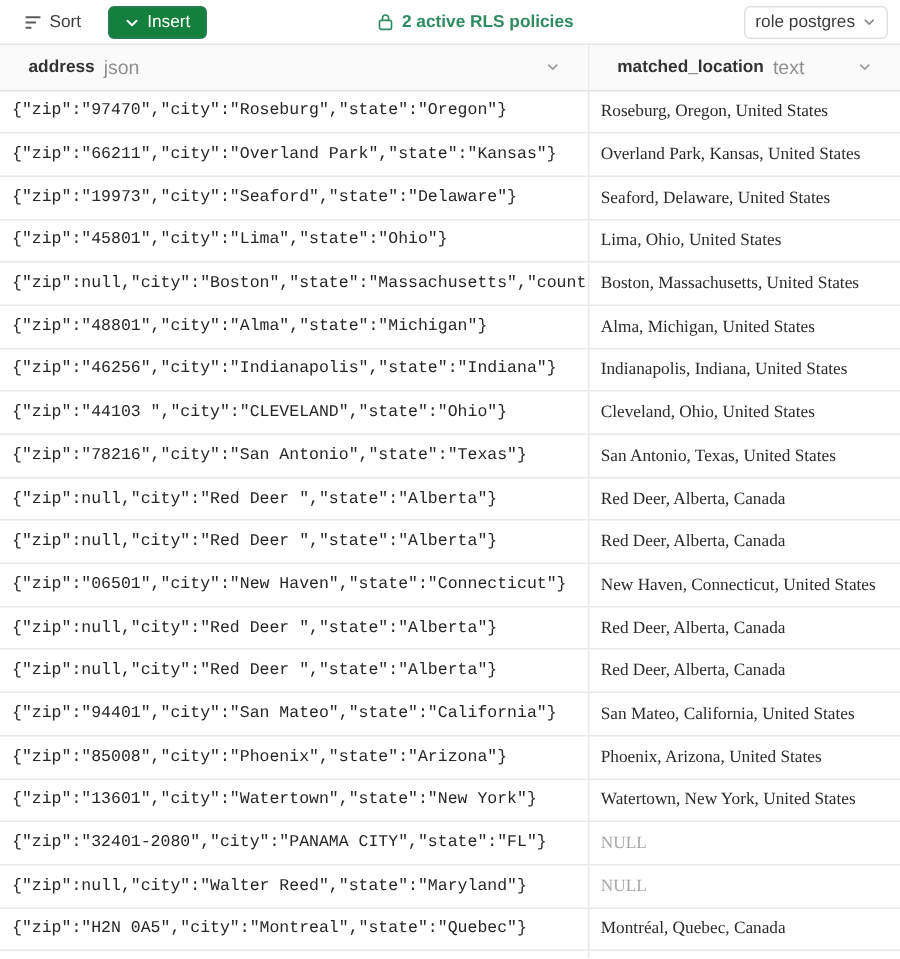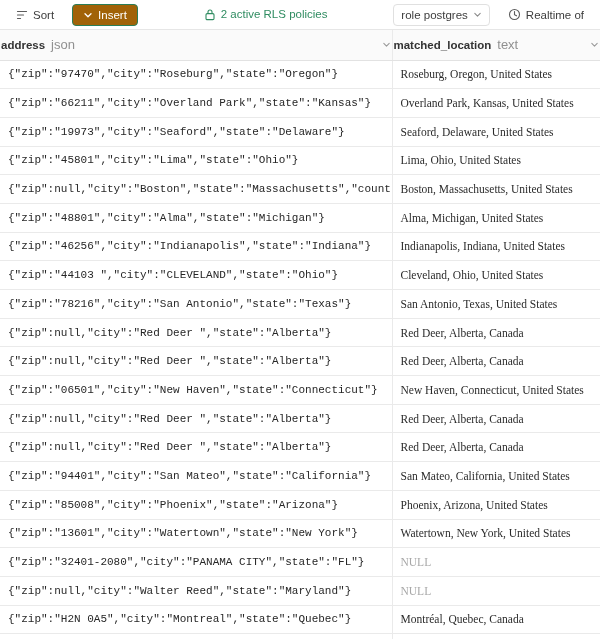--- a/index.html
+++ b/index.html
@@ -44,39 +44,40 @@
     background: transparent;
     border: 1px solid transparent;
     cursor: pointer;
     white-space: nowrap;
   }
   .tb-btn.bordered {
     border: 1px solid #e0e0e0;
     background: #fff;
   }
   .tb-btn.primary {
-    background: #a16207;
+    background: #15803d;
     color: #ffffff;
     border: 1px solid #2a7d57;
     padding: 0 10px;
     font-weight: 500;
   }
   .icon {
     display: inline-flex;
     align-items: center;
     justify-content: center;
     flex: 0 0 auto;
   }
   .rls {
     display: flex;
-    align-items: flex-start;
+    align-items: center;
     gap: 5px;
     font-size: 11.5px;
     color: #2f8c61;
     white-space: nowrap;
+    font-weight: bold;
   }
   .spacer { flex: 1 1 auto; }
 
   
   .grid-wrap {
     flex: 1 1 auto;
     overflow: hidden;
     position: relative;
   }
   .grid {
@@ -91,21 +92,21 @@
     vertical-align: middle;
     overflow: hidden;
     white-space: nowrap;
   }
   .grid th {
     height: 30px;
     background: #fafafa;
     font-weight: 600;
     font-size: 11.5px;
     color: #333;
-    padding: 0 1px;
+    padding: 0 19px;
     border-top: 0;
     border-bottom: 1px solid #e2e2e2;
   }
   .th-inner {
     display: flex;
     align-items: center;
     gap: 6px;
     width: 100%;
   }
   .col-type {
@@ -175,29 +176,20 @@
 
     <div class="tb-btn bordered">
       <span>role postgres</span>
       <span class="icon th-chev">
         <svg width="9" height="9" viewBox="0 0 10 10" aria-hidden="true">
           <path d="M2 3.8L5 6.8L8 3.8" stroke="#8a8a8a" stroke-width="1.2" fill="none" stroke-linecap="round" stroke-linejoin="round"></path>
         </svg>
       </span>
     </div>
 
-    <div class="tb-btn">
-      <span class="icon">
-        <svg width="13" height="13" viewBox="0 0 13 13" aria-hidden="true">
-          <circle cx="6.5" cy="6.5" r="5" stroke="#5c5c5c" stroke-width="1.1" fill="none"></circle>
-          <path d="M6.5 3.6v3l2 1.2" stroke="#5c5c5c" stroke-width="1.1" fill="none" stroke-linecap="round"></path>
-        </svg>
-      </span>
-      <span>Realtime of</span>
-    </div>
   </div>
 
   <div class="grid-wrap">
     <table class="grid">
       <colgroup>
         <col class="col-a">
         <col class="col-b">
       </colgroup>
       <thead>
         <tr>

